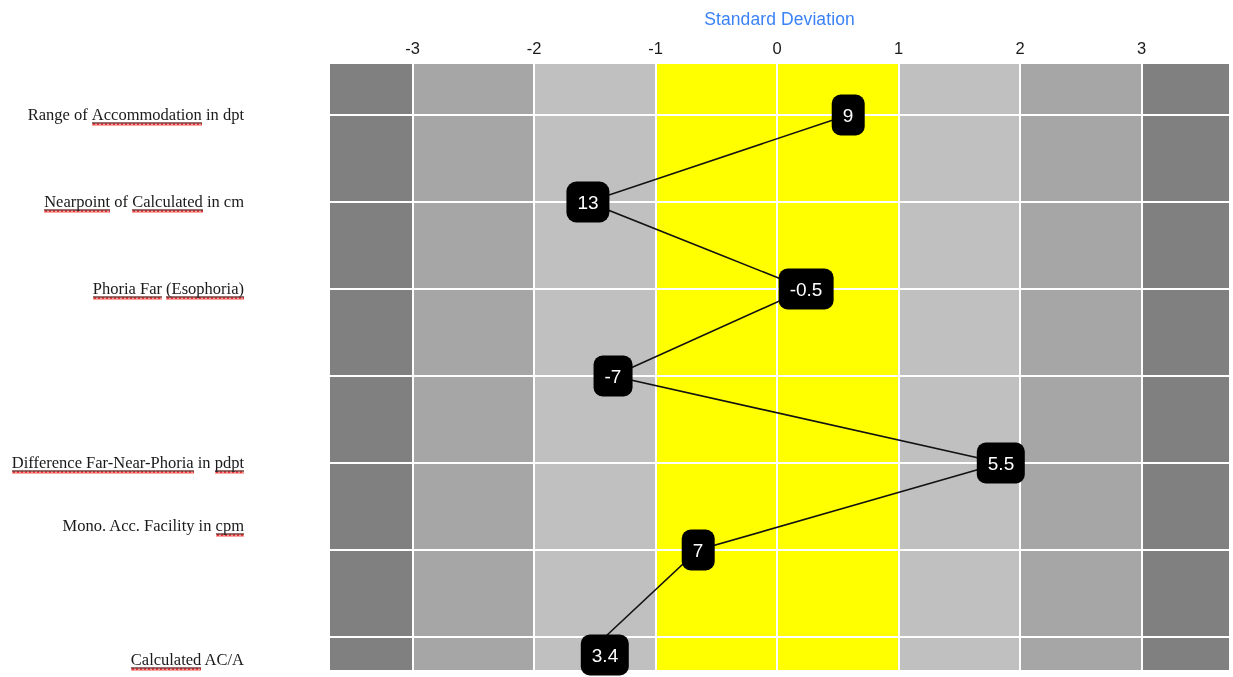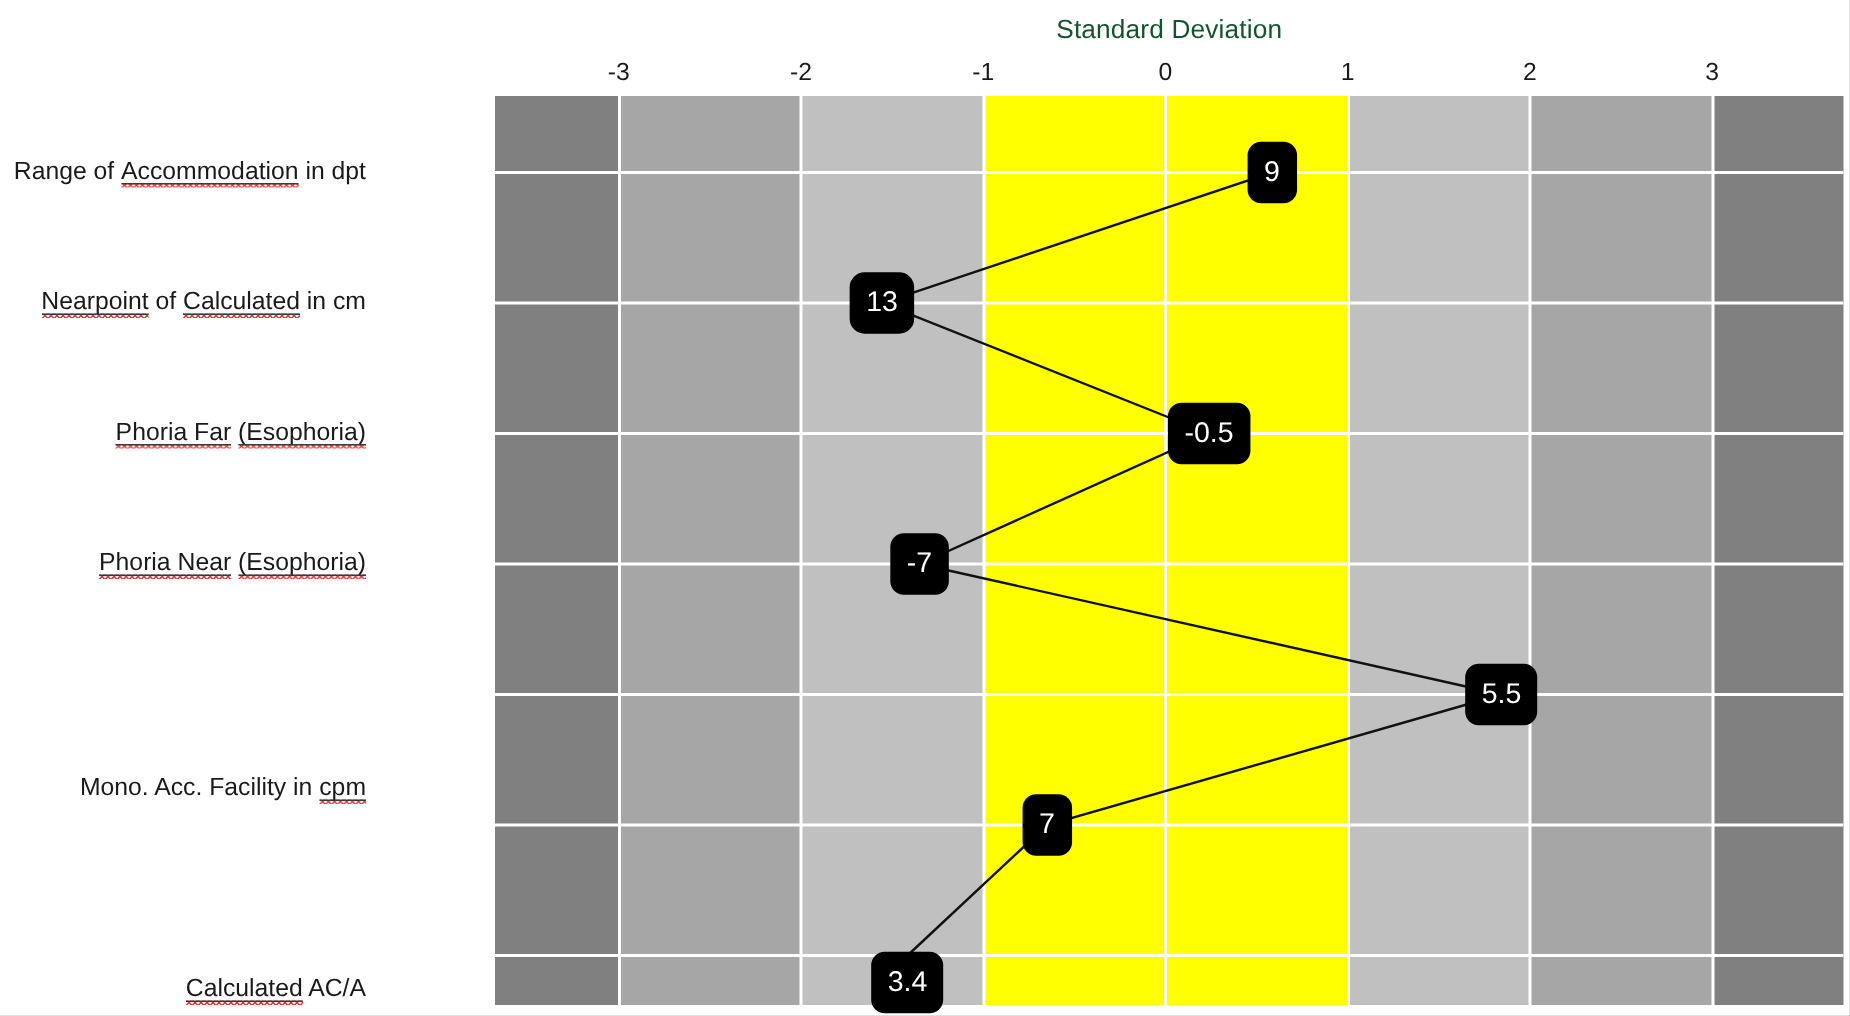--- a/index.html
+++ b/index.html
@@ -25,21 +25,21 @@
   }
 
   
   #chart-title {
     position: absolute;
     left: 330px;
     top: 9px;
     width: 899px;
     text-align: center;
     font-size: 17.5px;
-    color: #14532d;
+    color: #3b82f6;
     letter-spacing: 0.1px;
     white-space: nowrap;
   }
 
   
   #x-axis {
     position: absolute;
     left: 0; top: 0;
     width: 1233px;
     height: 64px;
@@ -52,20 +52,21 @@
     color: #1a1a1a;
     white-space: nowrap;
   }
 
   
   #y-axis {
     position: absolute;
     left: 0; top: 0;
     width: 262px;
     height: 677px;
+    font-family: Liberation Serif, serif;
   }
   .y-label {
     position: absolute;
     right: 18px;
     transform: translate(0, -50%);
     font-size: 16.5px;
     color: #1a1a1a;
     white-space: nowrap;
     text-align: right;
   }
@@ -166,21 +167,21 @@
       <div class="x-tick" style="left: 777px;">0</div>
       <div class="x-tick" style="left: 898.5px;">1</div>
       <div class="x-tick" style="left: 1020px;">2</div>
       <div class="x-tick" style="left: 1141.5px;">3</div>
     </div>
 
   <div id="y-axis">
       <div class="y-label" style="top: 115px;"><span>Range of </span><span class="sq">Accommodation</span><span> in dpt</span></div>
       <div class="y-label" style="top: 202px;"><span class="sq">Nearpoint</span><span> of </span><span class="sq">Calculated</span><span> in cm</span></div>
       <div class="y-label" style="top: 289px;"><span class="sq">Phoria Far</span><span> </span><span class="sq">(Esophoria)</span></div>
-      <div class="y-label" style="top: 376px;"><span class="sq">Phoria Near</span><span> </span><span class="sq">(Esophoria)</span></div>
+      <div class="y-label" style="top: 463px;"><span class="sq">Difference Far-Near-Phoria</span><span> in </span><span class="sq">pdpt</span></div>
       <div class="y-label" style="top: 526px;"><span>Mono. Acc. Facility in </span><span class="sq">cpm</span></div>
       <div class="y-label" style="top: 660px; margin-left: 36px;"><span class="sq">Calculated</span><span> AC/A</span></div>
     </div>
 
   <div id="plot-area">
       <div class="band" style="left: -2.55px; width: 85.05px; background: rgb(128, 128, 128);"></div>
       <div class="band" style="left: 82.5px; width: 121.5px; background: rgb(166, 166, 166);"></div>
       <div class="band" style="left: 204px; width: 121.5px; background: rgb(192, 192, 192);"></div>
       <div class="band" style="left: 325.5px; width: 121.5px; background: rgb(255, 255, 0);"></div>
       <div class="band" style="left: 447px; width: 121.5px; background: rgb(255, 255, 0);"></div>

